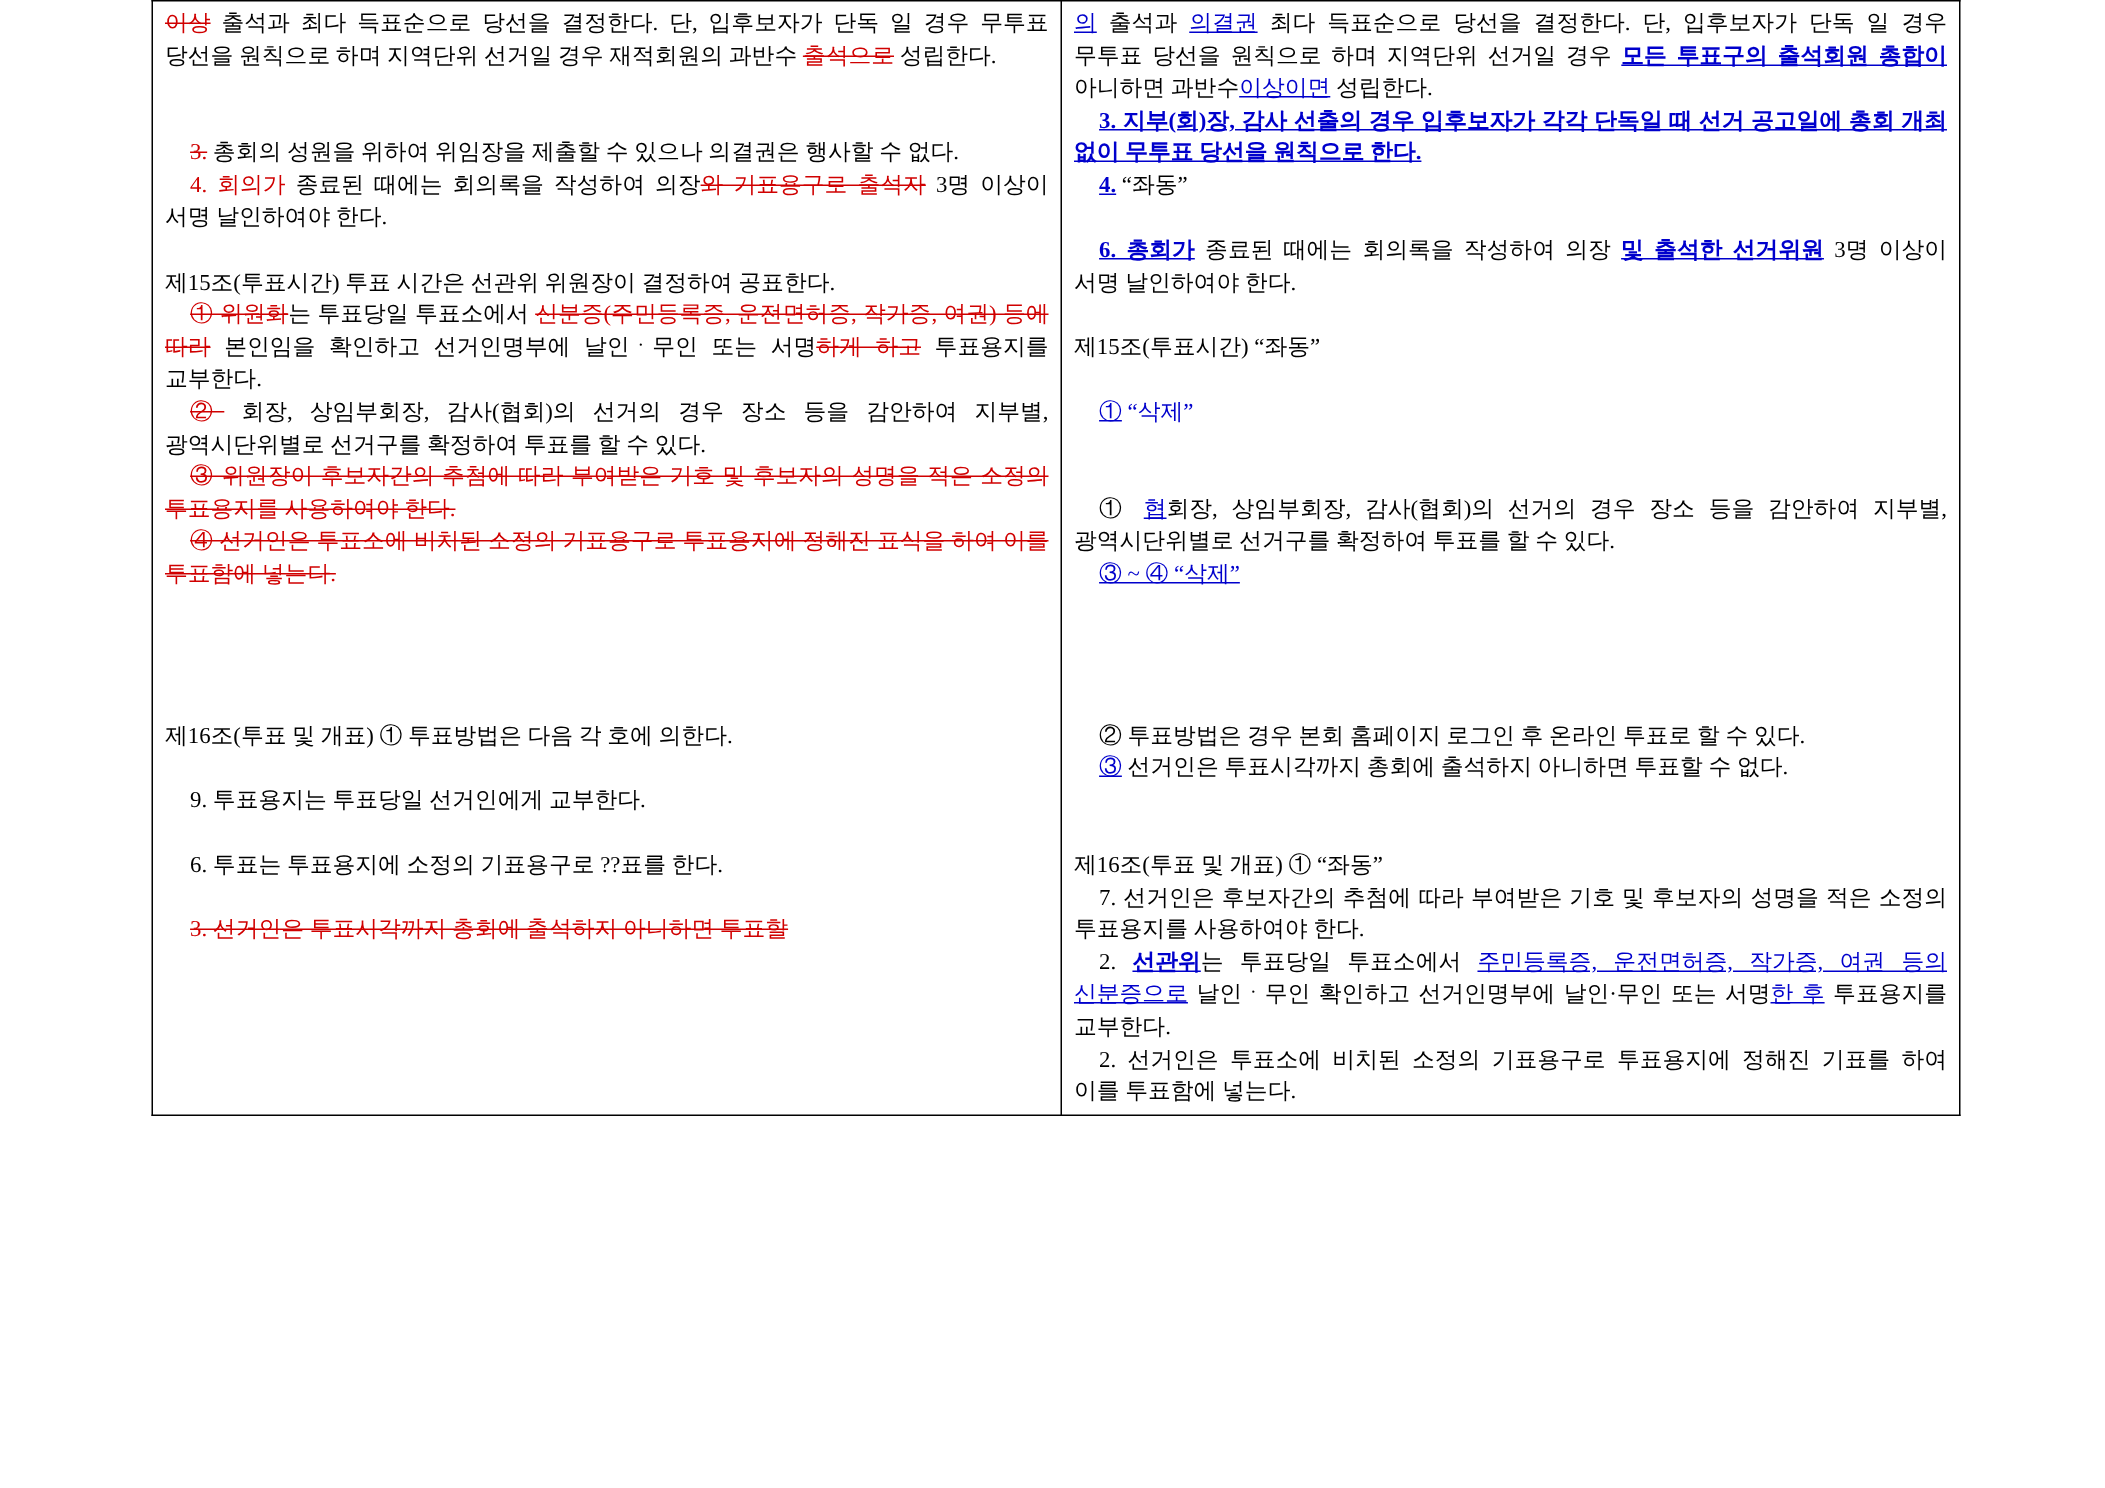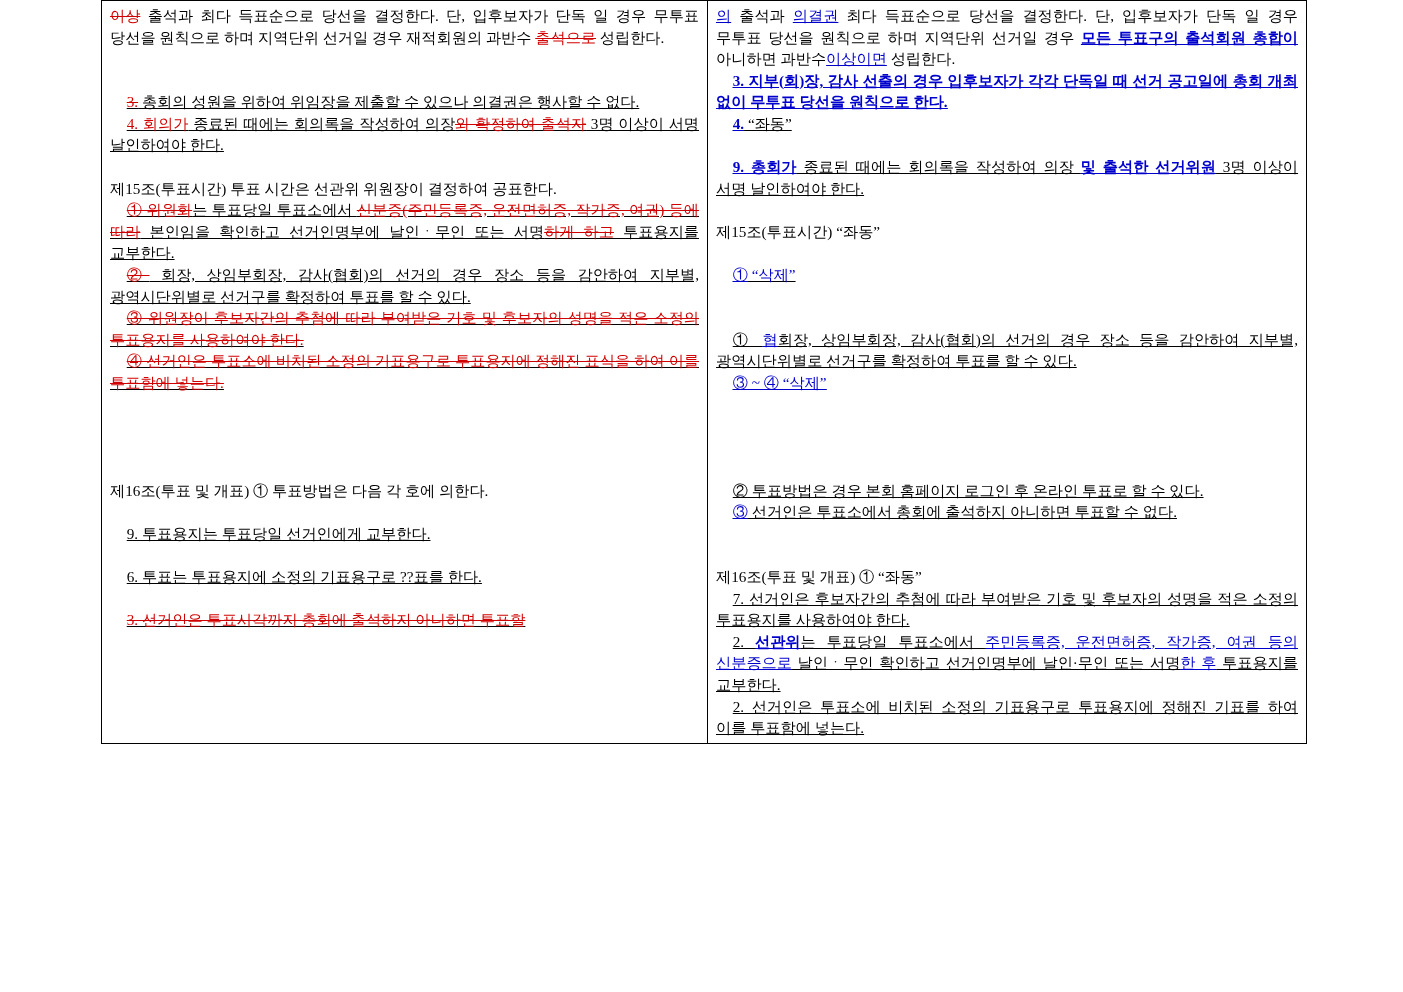--- a/index.html
+++ b/index.html
@@ -36,21 +36,21 @@
     line-height: 1.42;
   }
   td.left-cell { border-left: 2px solid #000000; }
   td.right-cell { border-right: 2px solid #000000; }
   p {
     margin: 0;
     text-align: justify;
     text-justify: inter-character;
     word-break: keep-all;
   }
-  p.ind { text-indent: 1.1em; text-decoration: underline; }
+  p.ind { text-indent: 1.1em; }
   .sp { display: block; height: 1.42em; }
   .red { color: #d00000; }
   .blue { color: #0000cc; }
   .strike { text-decoration: line-through; }
   .ul { text-decoration: underline; }
   .bold { font-weight: bold; }
   .blue.ul { text-decoration: underline; }
   .red.strike { text-decoration: line-through; }
 </style>
 </head>
@@ -63,21 +63,21 @@
         <col class="right">
       </colgroup>
     <tbody>
       <tr>
         <td class="left-cell">
           <div id="left-col">
               <p class=""><span class="red strike">이상</span><span> 출석과 최다 득표순으로 당선을 결정한다. 단, 입후보자가 단독 일 경우 무투표 당선을 원칙으로 하며 지역단위 선거일 경우 재적회원의 과반수 </span><span class="red strike">출석으로</span><span> 성립한다.</span></p>
               <span class="sp"></span>
               <span class="sp"></span>
               <p class="ind"><span class="red strike">3.</span><span> 총회의 성원을 위하여 위임장을 제출할 수 있으나 의결권은 행사할 수 없다.</span></p>
-              <p class="ind"><span class="red">4. 회의가</span><span> 종료된 때에는 회의록을 작성하여 의장</span><span class="red strike">와 확정하여 출석자</span><span> 3명 이상이 서명 날인하여야 한다.</span></p>
+              <p class="ind"><span class="red">4. 회의가</span><span> 종료된 때에는 회의록을 작성하여 의장</span><span class="red strike">와 기표용구로 출석자</span><span> 3명 이상이 서명 날인하여야 한다.</span></p>
               <span class="sp"></span>
               <p class=""><span>제15조(투표시간) 투표 시간은 선관위 위원장이 결정하여 공표한다.</span></p>
               <p class="ind"><span class="red strike">① 위원화</span><span>는 투표당일 투표소에서 </span><span class="red strike">신분증(주민등록증, 운전면허증, 작가증, 여권) 등에 따라</span><span> 본인임을 확인하고 선거인명부에 날인ㆍ무인 또는 서명</span><span class="red strike">하게 하고</span><span> 투표용지를 교부한다.</span></p>
               <p class="ind"><span class="red strike">②</span><span> 회장, 상임부회장, 감사(협회)의 선거의 경우 장소 등을 감안하여 지부별, 광역시단위별로 선거구를 확정하여 투표를 할 수 있다.</span></p>
               <p class="ind"><span class="red strike">③ 위원장이 후보자간의 추첨에 따라 부여받은 기호 및 후보자의 성명을 적은 소정의 투표용지를 사용하여야 한다.</span></p>
               <p class="ind"><span class="red strike">④ 선거인은 투표소에 비치된 소정의 기표용구로 투표용지에 정해진 표식을 하여 이를 투표함에 넣는다.</span></p>
               <span class="sp"></span>
               <span class="sp"></span>
               <span class="sp"></span>
               <span class="sp"></span>
@@ -89,35 +89,35 @@
               <span class="sp"></span>
               <p class="ind"><span class="red strike">3. 선거인은 투표시각까지 총회에 출석하지 아니하면 투표할</span></p>
             </div>
         </td>
         <td class="right-cell">
           <div id="right-col">
               <p class=""><span class="blue ul">의</span><span> 출석과 </span><span class="blue ul">의결권</span><span> 최다 득표순으로 당선을 결정한다. 단, 입후보자가 단독 일 경우 무투표 당선을 원칙으로 하며 지역단위 선거일 경우 </span><span class="blue ul bold">모든 투표구의 출석회원 총합이</span><span> 아니하면 과반수</span><span class="blue ul">이상이면</span><span> 성립한다.</span></p>
               <p class="ind"><span class="blue ul bold">3. 지부(회)장, 감사 선출의 경우 입후보자가 각각 단독일 때 선거 공고일에 총회 개최 없이 무투표 당선을 원칙으로 한다.</span></p>
               <p class="ind"><span class="blue ul bold">4.</span><span> “좌동”</span></p>
               <span class="sp"></span>
-              <p class="ind"><span class="blue ul bold">9. 총회가</span><span> 종료된 때에는 회의록을 작성하여 의장 </span><span class="blue ul bold">및 출석한 선거위원</span><span> 3명 이상이 서명 날인하여야 한다.</span></p>
+              <p class="ind"><span class="blue ul bold">6. 총회가</span><span> 종료된 때에는 회의록을 작성하여 의장 </span><span class="blue ul bold">및 출석한 선거위원</span><span> 3명 이상이 서명 날인하여야 한다.</span></p>
               <span class="sp"></span>
               <p class=""><span>제15조(투표시간) “좌동”</span></p>
               <span class="sp"></span>
               <p class="ind"><span class="blue ul">①</span><span class="blue"> “삭제”</span></p>
               <span class="sp"></span>
               <span class="sp"></span>
               <p class="ind"><span>① </span><span class="blue ul">협</span><span>회장, 상임부회장, 감사(협회)의 선거의 경우 장소 등을 감안하여 지부별, 광역시단위별로 선거구를 확정하여 투표를 할 수 있다.</span></p>
               <p class="ind"><span class="blue ul">③ ~ ④ “삭제”</span></p>
               <span class="sp"></span>
               <span class="sp"></span>
               <span class="sp"></span>
               <span class="sp"></span>
               <p class="ind"><span>② 투표방법은 경우 본회 홈페이지 로그인 후 온라인 투표로 할 수 있다.</span></p>
-              <p class="ind"><span class="blue ul">③</span><span> 선거인은 투표소에서 총회에 출석하지 아니하면 투표할 수 없다.</span></p>
+              <p class="ind"><span class="blue ul">③</span><span> 선거인은 투표시각까지 총회에 출석하지 아니하면 투표할 수 없다.</span></p>
               <span class="sp"></span>
               <span class="sp"></span>
               <p class=""><span>제16조(투표 및 개표) ① “좌동”</span></p>
               <p class="ind"><span>7. 선거인은 후보자간의 추첨에 따라 부여받은 기호 및 후보자의 성명을 적은 소정의 투표용지를 사용하여야 한다.</span></p>
               <p class="ind"><span>2. </span><span class="blue ul bold">선관위</span><span>는 투표당일 투표소에서 </span><span class="blue ul">주민등록증, 운전면허증, 작가증, 여권 등의 신분증으로</span><span> 날인ㆍ무인 확인하고 선거인명부에 날인·무인 또는 서명</span><span class="blue ul">한 후</span><span> 투표용지를 교부한다.</span></p>
               <p class="ind"><span>2. 선거인은 투표소에 비치된 소정의 기표용구로 투표용지에 정해진 기표를 하여 이를 투표함에 넣는다.</span></p>
             </div>
         </td>
       </tr>
     </tbody>

